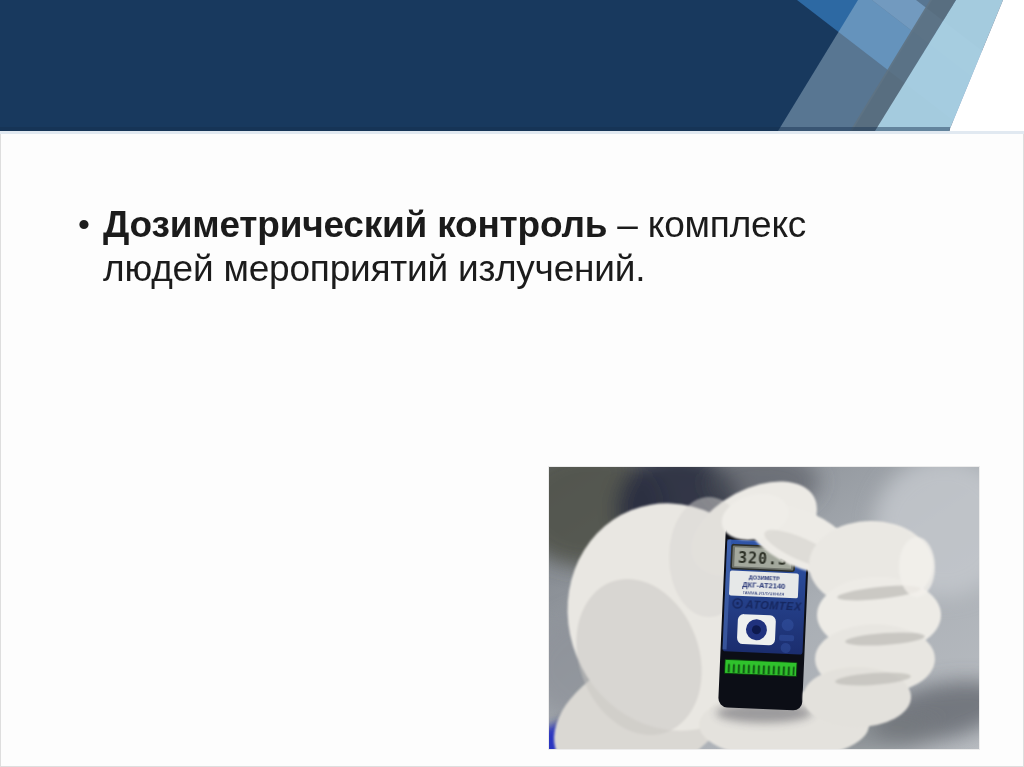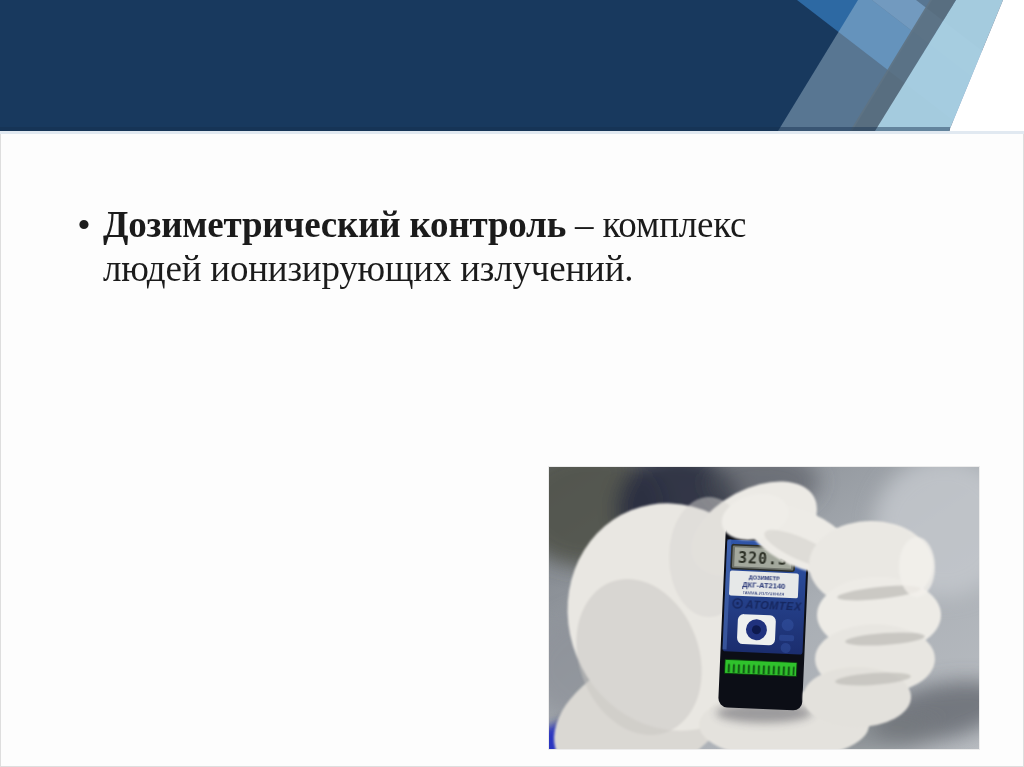--- a/index.html
+++ b/index.html
@@ -19,21 +19,21 @@
     font-size:37px;line-height:43.6px;
     letter-spacing:-0.2px;
   }
   .bullet-row{display:flex;align-items:flex-start;}
   .bullet-marker{
     width:25px;flex:0 0 25px;
     font-size:34px;line-height:43.6px;
     color:#1b1b1b;
   }
   .bullet-lines{flex:1;}
-  .bullet-line{white-space:nowrap;font-family:Liberation Serif, serif;}
+  .bullet-line{white-space:nowrap;}
   .bold-lead{font-weight:700;}
   .photo{position:absolute;left:548px;top:466px;width:430px;height:282px;display:block;border:1px solid #ececec;box-sizing:content-box;}
 </style>
 </head>
 <body>
 
 <div class="slide">
 
   <svg class="header-band" viewBox="0 0 1024 131" preserveAspectRatio="none" aria-hidden="true">
     <rect x="0" y="0" width="1024" height="131" fill="#18395e"></rect>
@@ -45,21 +45,21 @@
     <polygon points="1003,0 1024,0 1024,131 949,131" fill="#ffffff"></polygon>
     <rect x="0" y="127" width="950" height="4" fill="#132e4d" opacity="0.45"></rect>
   </svg>
   <div class="header-fringe"></div>
 
   <div class="content">
     <div class="bullet-row">
       <div class="bullet-marker">•</div>
       <div class="bullet-lines">
         <div class="bullet-line"><span class="bold-lead">Дозиметрический контроль</span><span> – комплекс</span></div>
-        <div class="bullet-line">людей ионизирующих излучений.</div>
+        <div class="bullet-line">людей мероприятий излучений.</div>
       </div>
     </div>
   </div>
 
   <svg class="photo" viewBox="0 0 430 282" aria-hidden="true">
     <defs>
       <linearGradient id="bgGrad" x1="0" y1="0" x2="1" y2="1">
         <stop offset="0" stop-color="#787d84"></stop>
         <stop offset="0.55" stop-color="#a9aeb4"></stop>
         <stop offset="1" stop-color="#b9bdc2"></stop>

